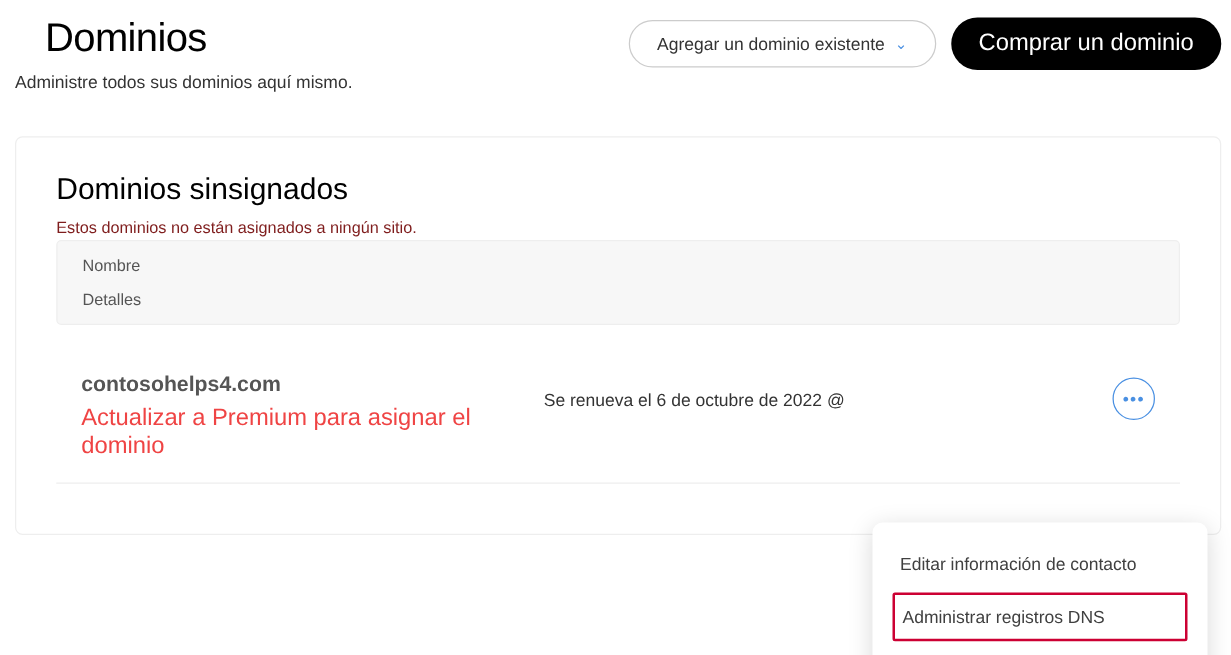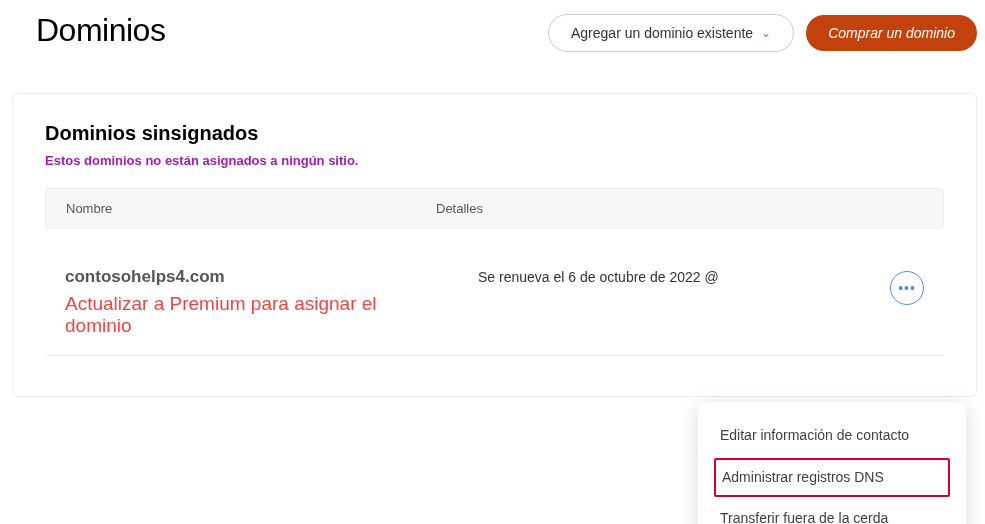--- a/index.html
+++ b/index.html
@@ -68,77 +68,76 @@
     
     .chevron-down {
       color: #4a90e2;
       font-size: 12px;
     }
     
     .btn-primary {
       padding: 10px 22px;
       border: none;
       border-radius: 24px;
-      background: #c2410c;
+      background: #000000;
       color: #ffffff;
-      font-size: 14px;
-      cursor: pointer;
-      font-style: italic;
+      font-size: 19px;
+      cursor: pointer;
     }
     
     .panel {
       background: #ffffff;
       border: 1px solid #eeeeee;
       border-radius: 6px;
       margin-top: 36px;
       padding: 28px 32px 40px 32px;
       position: relative;
     }
     
     .panel-title {
-      font-size: 20px;
-      font-weight: 700;
+      font-size: 24px;
+      font-weight: 400;
       margin-bottom: 8px;
     }
     
     .panel-subtitle {
       font-size: 13px;
-      color: #a21caf;
-      margin-bottom: 20px;
-      font-weight: bold;
+      color: #7f1d1d;
+      margin-bottom: 3px;
     }
     
     .table-header {
       display: flex;
       background: #f7f7f7;
       border: 1px solid #eeeeee;
       border-radius: 4px;
       padding: 12px 20px;
       margin-bottom: 20px;
+      flex-direction: column;
     }
     
     .col-name {
       width: 370px;
       font-size: 13px;
       color: #555555;
     }
     
     .col-details {
       flex: 1;
       font-size: 13px;
       color: #555555;
+      margin-top: 12px;
     }
     
     .table-row {
       display: flex;
       align-items: flex-start;
       padding: 18px 20px;
       border-bottom: 1px solid #eeeeee;
       position: relative;
-      gap: 43px;
     }
     
     .domain-name {
       font-size: 17px;
       font-weight: 600;
       margin-bottom: 6px;
     }
     
     .domain-note {
       font-size: 19px;
@@ -196,20 +195,21 @@
       border-radius: 2px;
     }
   </style>
 </head>
 <body>
 
 <div class="page-container">
   <div class="header">
     <div class="header-left">
       <h1 class="page-title">Dominios</h1>
+      <p class="page-subtitle">Administre todos sus dominios aquí mismo.</p>
     </div>
     <div class="header-actions">
       <button class="btn-outline">
         <span>Agregar un dominio existente</span>
         <span class="chevron-down">⌄</span>
       </button>
       <button class="btn-primary">Comprar un dominio</button>
     </div>
   </div>
 

